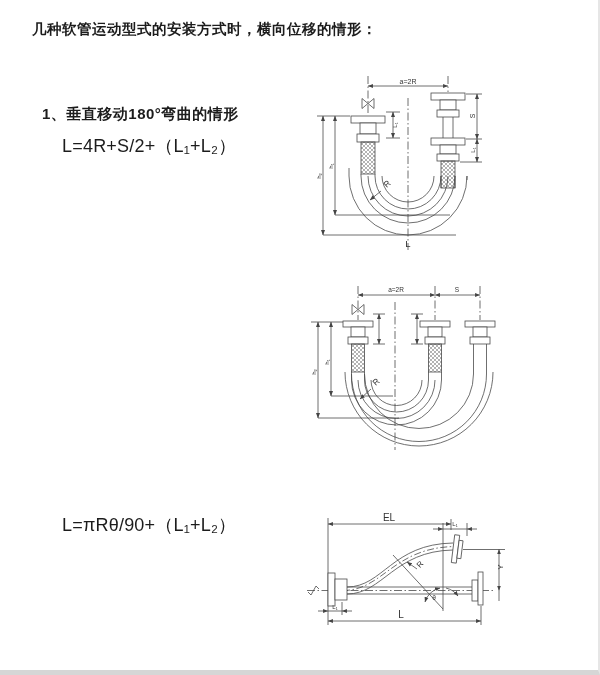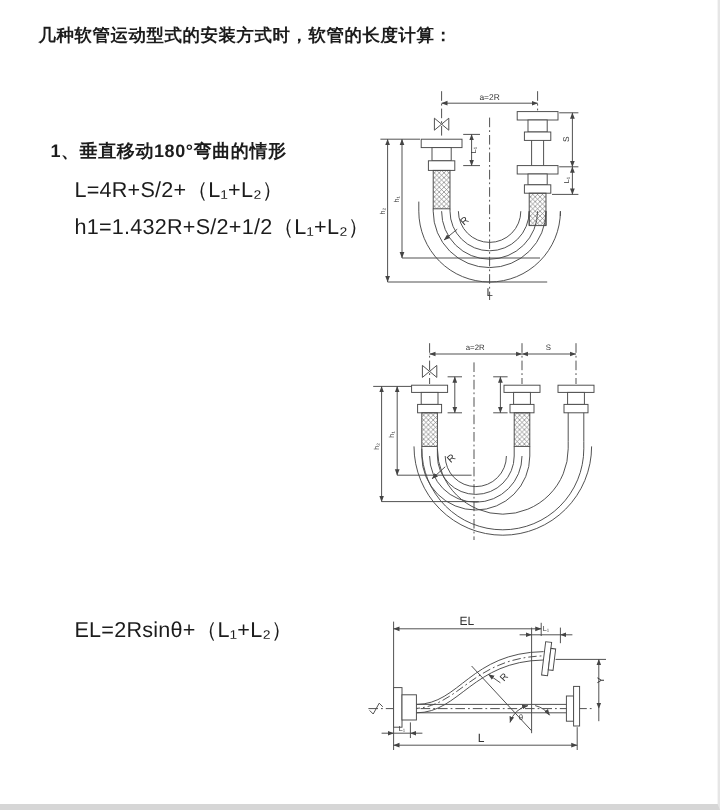--- a/index.html
+++ b/index.html
@@ -5,45 +5,44 @@
   html,body{margin:0;padding:0;background:#fff;}
   .sheet{
     position:relative;width:600px;height:675px;background:#fff;
     font-family:"Liberation Sans","DejaVu Sans",sans-serif;color:#1c1c1c;
     overflow:hidden;border-right:2px solid #e6e6e6;border-bottom:5px solid #d6d6d6;
     box-sizing:border-box;
   }
   .title{position:absolute;left:32px;top:20px;font-size:14.5px;font-weight:bold;letter-spacing:.5px;white-space:nowrap;}
   .sec{position:absolute;left:42px;white-space:nowrap;}
   #sec1{top:99px}#sec2{top:294px}#sec3{top:509px}
-  .head{font-size:15px;font-weight:bold;height:31px;display:flex;align-items:center;letter-spacing:.5px;margin-top:12px;}
+  .head{font-size:15px;font-weight:bold;height:31px;display:flex;align-items:center;letter-spacing:.5px;}
   .f{font-size:18px;height:31px;display:flex;align-items:center;padding-left:20px;letter-spacing:.2px;}
   .diag{position:absolute;}
   #diag1{left:310px;top:68px}
   #diag2{left:305px;top:278px}
   #diag3{left:295px;top:503px}
   svg{display:block;}
   svg text{fill:#333;stroke:none;font-family:"Liberation Sans","DejaVu Sans",sans-serif;}
 </style>
 </head>
 <body>
 
 <div class="sheet">
 
-  <div class="title">几种软管运动型式的安装方式时，软管的长度计算：</div>
+  <div class="title">几种软管运动型式的安装方式时，横向位移的情形：</div>
 
   <div class="sec" id="sec1">
     <div class="head">1、垂直移动180°弯曲的情形</div>
     <div class="f">L=4R+S/2+（L₁+L₂）</div>
-    <div class="f">h1=1.432R+S/2+1/2（L₁+L₂）</div>
   </div>
 
 
   <div class="sec" id="sec3">
-    <div class="f">EL=2Rsinθ+（L₁+L₂）</div>
+    <div class="f">L=πRθ/90+（L₁+L₂）</div>
   </div>
 
   <div class="diag" id="diag1">
     <svg width="290" height="195" viewBox="0 0 290 195">
       <defs>
         <marker id="d1arr" viewBox="0 0 10 10" refX="9.5" refY="5" markerWidth="6.5" markerHeight="6.5" orient="auto-start-reverse">
           <path d="M0,1.2 L10,5 L0,8.8 Z" fill="#444"></path>
         </marker>
         <pattern id="d1x" width="4" height="4" patternUnits="userSpaceOnUse">
           <path d="M0,0L4,4M4,0L0,4" stroke="#666" stroke-width="0.5"></path>

